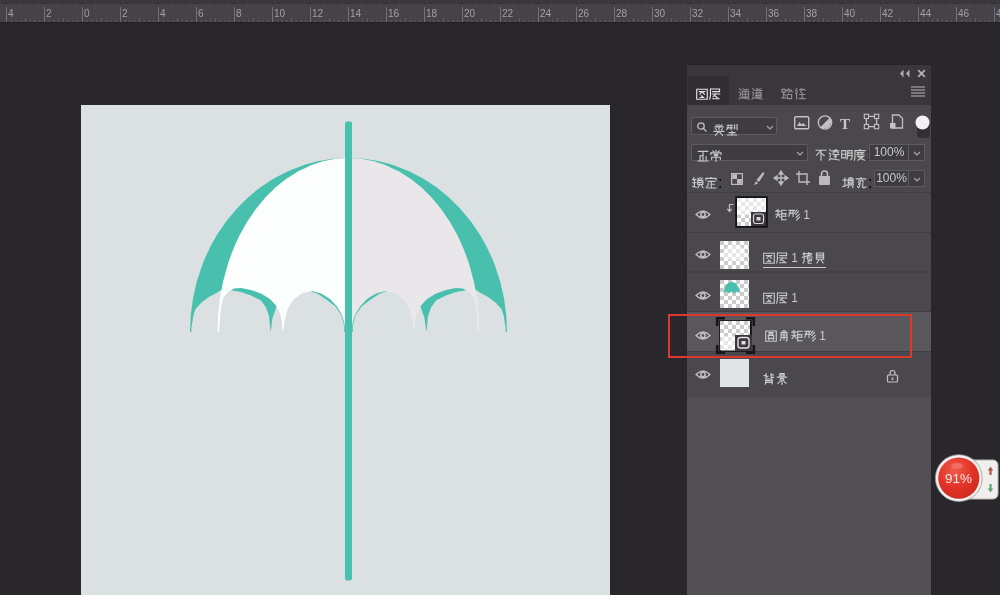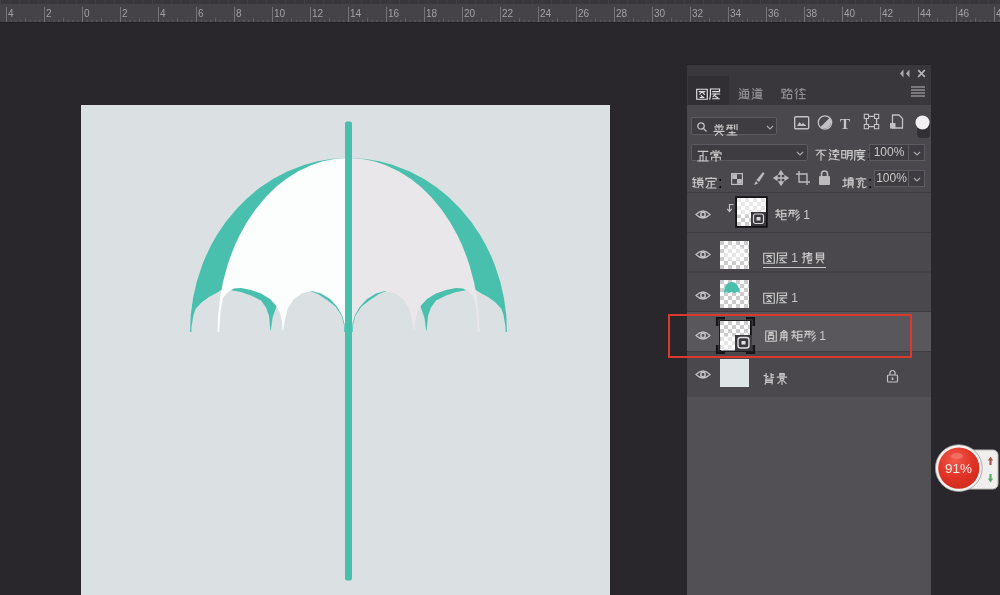--- a/index.html
+++ b/index.html
@@ -941,21 +941,21 @@
       <path d="M4 6 V4 a2.5 2.5 0 0 1 5 0 V6" fill="none" stroke="#c3c1c5" stroke-width="1.2"></path>
       <rect x="5.7" y="8.5" width="1.6" height="2.5" fill="#c3c1c5"></rect>
     </svg>
 <svg class="abs" style="left:8px;top:305px" width="16" height="11" viewBox="0 0 16 11">
       <path d="M1 5.5 Q8 -1.5 15 5.5 Q8 12.5 1 5.5 Z" fill="none" stroke="#c3c1c5" stroke-width="1.2"></path>
       <circle cx="8" cy="5.5" r="2.2" fill="none" stroke="#c3c1c5" stroke-width="1.5"></circle>
     </svg>
     <div class="abs" style="left:0;top:333px;width:244px;height:198px;background:#525055"></div>
 </div>
 <div class="abs" style="left:668px;top:314px;width:244px;height:44px;border:2px solid #d93a2b;z-index:30"></div>
-<div class="abs" style="left:930px;top:442px;width:70px;height:60px;z-index:40">
+<div class="abs" style="left:930px;top:452px;width:70px;height:60px;z-index:40">
 <svg width="70" height="60" viewBox="0 0 70 60">
 <defs>
 <radialGradient id="rg" cx="0.4" cy="0.3" r="0.9">
 <stop offset="0" stop-color="#f25a4a"></stop>
           <stop offset="0.5" stop-color="#e03226"></stop>
 <stop offset="1" stop-color="#c6271c"></stop>
         </radialGradient>
 </defs>
 <rect x="24" y="8" width="44" height="39" rx="5" fill="#f1efee" stroke="#b9b7b6" stroke-width="1"></rect>
 <circle cx="28.8" cy="26.1" r="23.4" fill="#f4f2f0"></circle>

